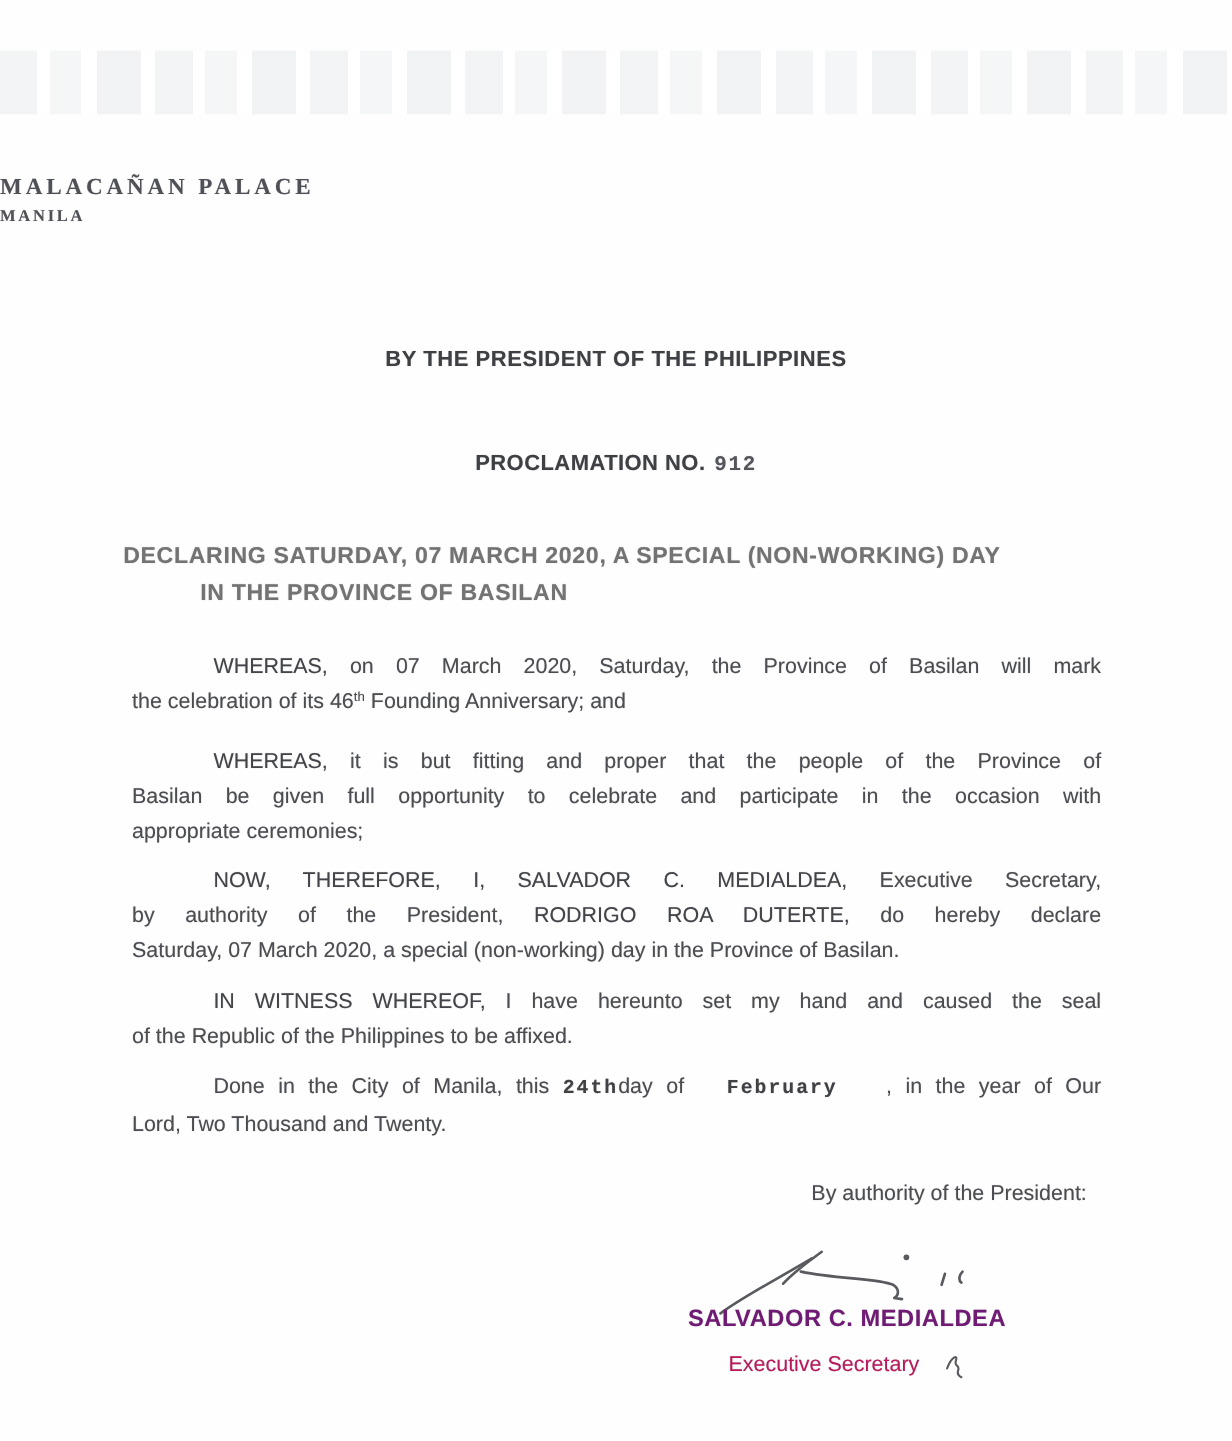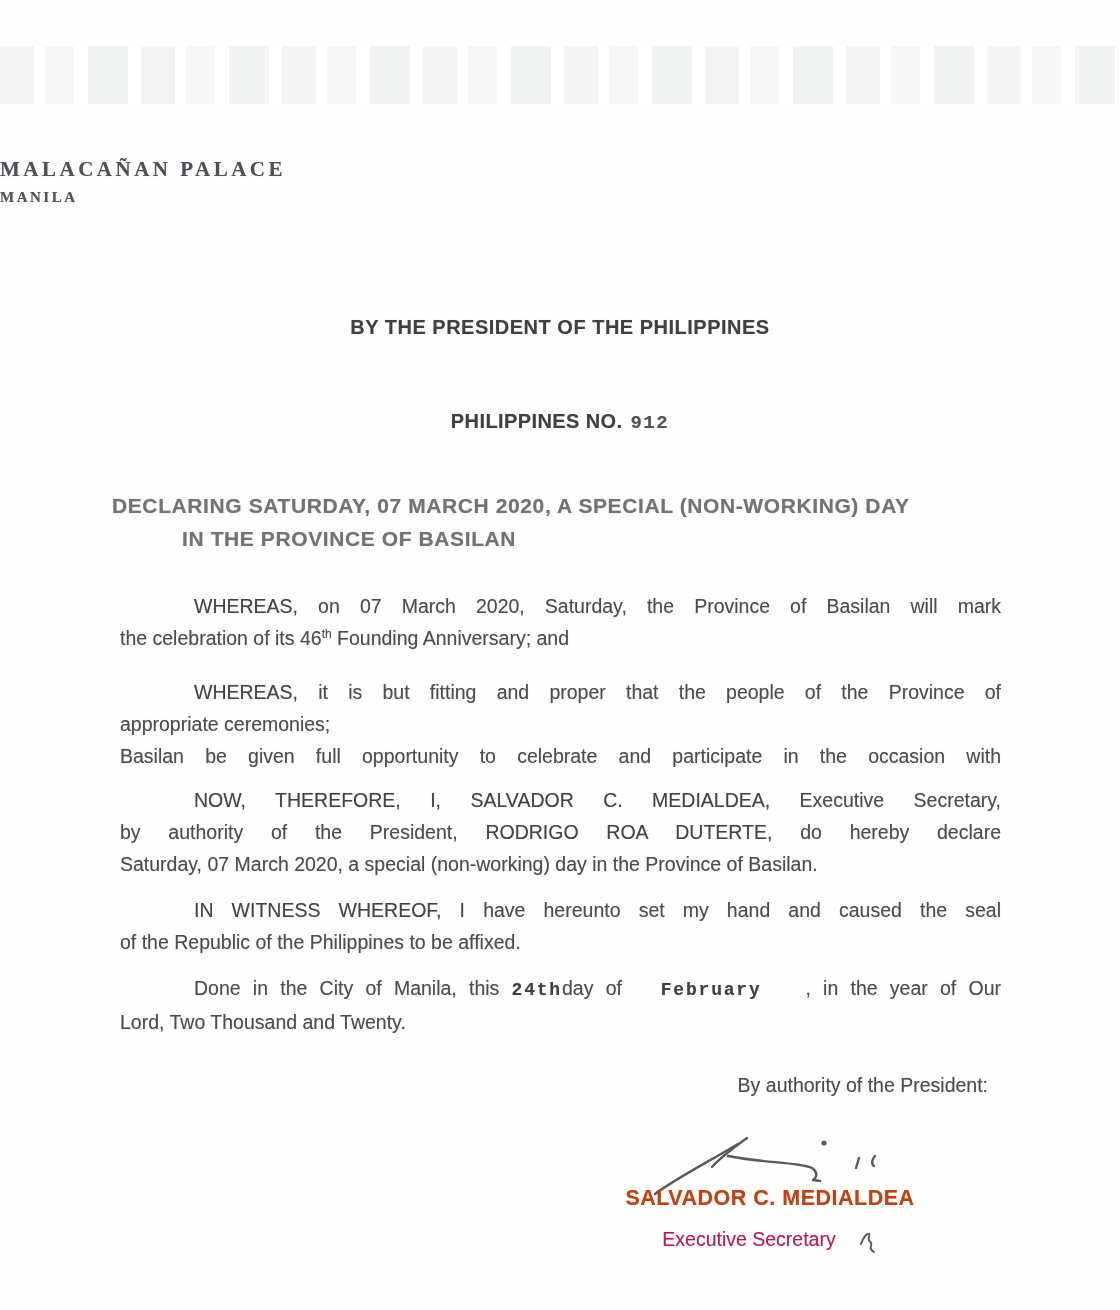--- a/index.html
+++ b/index.html
@@ -92,21 +92,21 @@
     color:#4b4d51;
   }
   .sig{
     position:absolute; left:640px; top:1122px;
     width:320px; height:78px;
   }
   .signame{
     position:absolute; left:552px; top:1186px; width:436px;
     text-align:center;
     font-size:21.5px; font-weight:bold; letter-spacing:.5px;
-    color:#c2410c;
+    color:#701a75;
   }
   .sigtitle-row{
     position:absolute; left:552px; top:1214px; width:436px;
     text-align:center;
     font-size:19.5px;
     color:#be185d;
     margin-top:12px;
   }
   .flourish{
     display:inline-block;
@@ -123,37 +123,37 @@
   <div class="stripes"></div>
 
   <div class="letterhead">
     <div class="palace">MALACAÑAN PALACE</div>
     <div class="city">MANILA</div>
   </div>
 
   <div class="byline">BY THE PRESIDENT OF THE PHILIPPINES</div>
 
   <div class="procno">
-    <span>PHILIPPINES NO.</span><span class="tw">912</span>
+    <span>PROCLAMATION NO.</span><span class="tw">912</span>
   </div>
 
   <div class="title">
     <div>DECLARING SATURDAY, 07 MARCH 2020, A SPECIAL (NON-WORKING) DAY</div>
     <div class="t2">IN THE PROVINCE OF BASILAN</div>
   </div>
 
   <div class="bodytext" id="paras">
       <div class="para">
         <div class="jline first"><span class="b">WHEREAS,</span><span> on 07 March 2020, Saturday, the Province of Basilan will mark</span></div>
         <div class="jline last"><span>the celebration of its 46</span><sup>th</sup><span> Founding Anniversary; and</span></div>
       </div>
       <div class="para">
         <div class="jline first"><span class="b">WHEREAS,</span><span> it is but fitting and proper that the people of the Province of</span></div>
+        <div class="jline"><span>Basilan be given full opportunity to celebrate and participate in the occasion with</span></div>
         <div class="jline last"><span>appropriate ceremonies;</span></div>
-        <div class="jline"><span>Basilan be given full opportunity to celebrate and participate in the occasion with</span></div>
       </div>
       <div class="para">
         <div class="jline first"><span class="b">NOW, THEREFORE, I, SALVADOR C. MEDIALDEA,</span><span> Executive Secretary,</span></div>
         <div class="jline"><span>by authority of the President, </span><span class="b">RODRIGO ROA DUTERTE,</span><span> do hereby declare</span></div>
         <div class="jline last"><span>Saturday, 07 March 2020, a special (non-working) day in the Province of Basilan.</span></div>
       </div>
       <div class="para">
         <div class="jline first"><span class="b">IN WITNESS WHEREOF,</span><span> I have hereunto set my hand and caused the seal</span></div>
         <div class="jline last"><span>of the Republic of the Philippines to be affixed.</span></div>
       </div>

